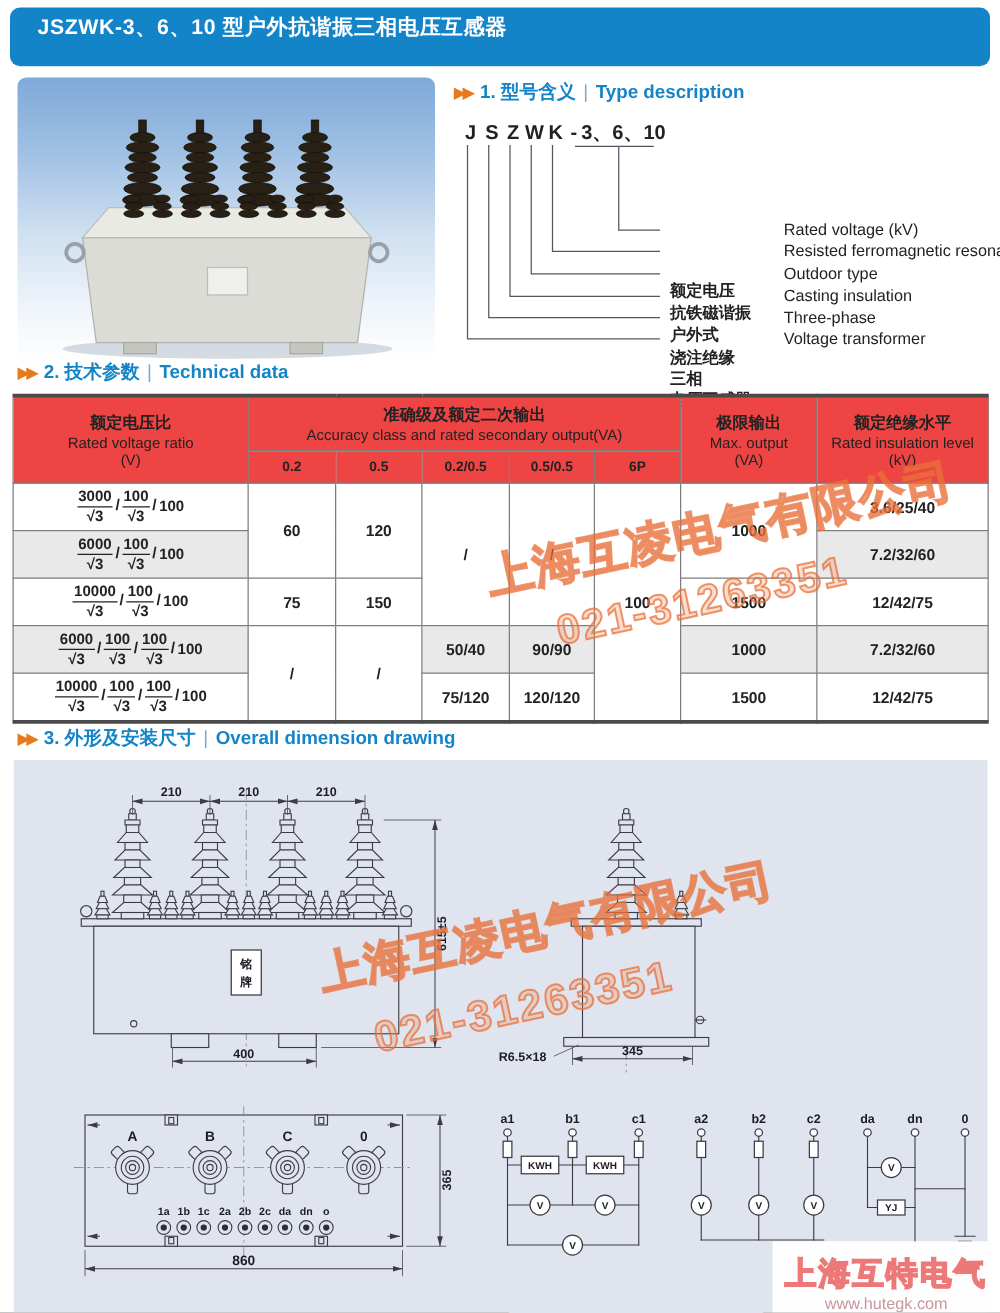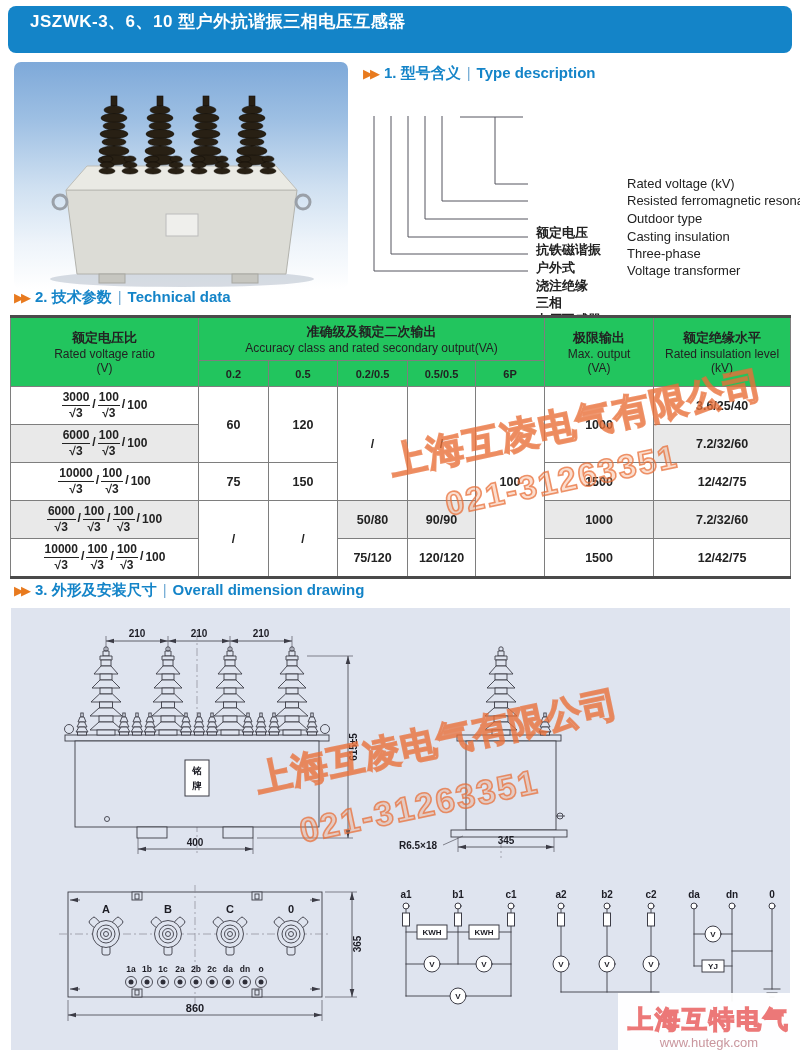--- a/index.html
+++ b/index.html
@@ -29,21 +29,21 @@
   .code .d{display:inline-block;width:12px;text-align:center;}
   .tdrow{position:absolute;white-space:nowrap;font-size:13px;}
   .tdrow .cn{position:absolute;left:0;font-weight:bold;margin-top:48px;}
   .tdrow .en{position:absolute;left:91px;}
 
   
   table.tech{position:absolute;left:10px;top:315px;width:780px;border-collapse:collapse;
              border-top:3px solid #4a4a4a;border-bottom:3px solid #4a4a4a;table-layout:fixed;}
   table.tech th,table.tech td{border:1px solid #7e7e7e;text-align:center;vertical-align:middle;
              padding:0;background:#fff;}
-  table.tech th{background:#22c55e;font-weight:normal;}
+  table.tech th{background:#ef4444;font-weight:normal;}
   table.tech .hcn{font-size:13px;font-weight:bold;}
   table.tech .hen{font-size:12px;}
   table.tech .hsub{font-size:11px;font-weight:bold;height:25px;}
   table.tech td{font-size:12.5px;font-weight:bold;height:37px;}
   table.tech td.g, table.tech th.g{background:#e9e9e9;}
   .fr{display:inline-flex;flex-direction:column;align-items:center;vertical-align:middle;
       line-height:1.05;font-weight:bold;font-size:12px;}
   .fr .nu{border-bottom:1.2px solid #222;padding:0 1px 1px;}
   .fr .de{padding-top:1px;}
   .sl{margin:0 2px;display:inline-block;transform:translateY(-1px);}
@@ -180,20 +180,23 @@
         </g>
       </g>
     </svg>
   </div>
 
   <div class="sec" id="sec1">
     <span class="arr">▶▶</span><span>1.</span>
     <span>型号含义</span><span class="pipe">|</span><span>Type description</span>
   </div>
 
+  <div class="code">
+    <span class="l">J</span><span class="l">S</span><span class="l">Z</span><span class="l">W</span><span class="l">K</span><span class="d">-</span><span>3、6、10</span>
+  </div>
 
   <svg style="position:absolute;left:360px;top:86px;" width="210" height="200">
     <g stroke="#55555f" stroke-width="1" fill="none">
       <path d="M100,31 H163 M135,31 V98 H168"></path>
       <path d="M82,30 V115 H168"></path>
       <path d="M65,30 V133 H168"></path>
       <path d="M48,30 V151 H168"></path>
       <path d="M31,30 V168 H168"></path>
       <path d="M14,30 V185 H168"></path>
     </g>
@@ -314,21 +317,21 @@
               <span class="de">√3</span>
             </span><span class="sl">/</span><span class="fr">
               <span class="nu">100</span>
               <span class="de">√3</span>
             </span><span class="sl">/</span><span class="fr">
               <span class="nu">100</span>
               <span class="de">√3</span>
             </span><span class="sl">/</span><span class="pl">100</span></td>
       <td rowspan="2">/</td>
       <td rowspan="2">/</td>
-      <td class="g">50/80</td>
+      <td class="g">50/40</td>
       <td class="g">90/90</td>
       <td class="g">1000</td>
       <td class="g">7.2/32/60</td>
     </tr>
     <tr>
       <td><span class="fr">
               <span class="nu">10000</span>
               <span class="de">√3</span>
             </span><span class="sl">/</span><span class="fr">
               <span class="nu">100</span>

